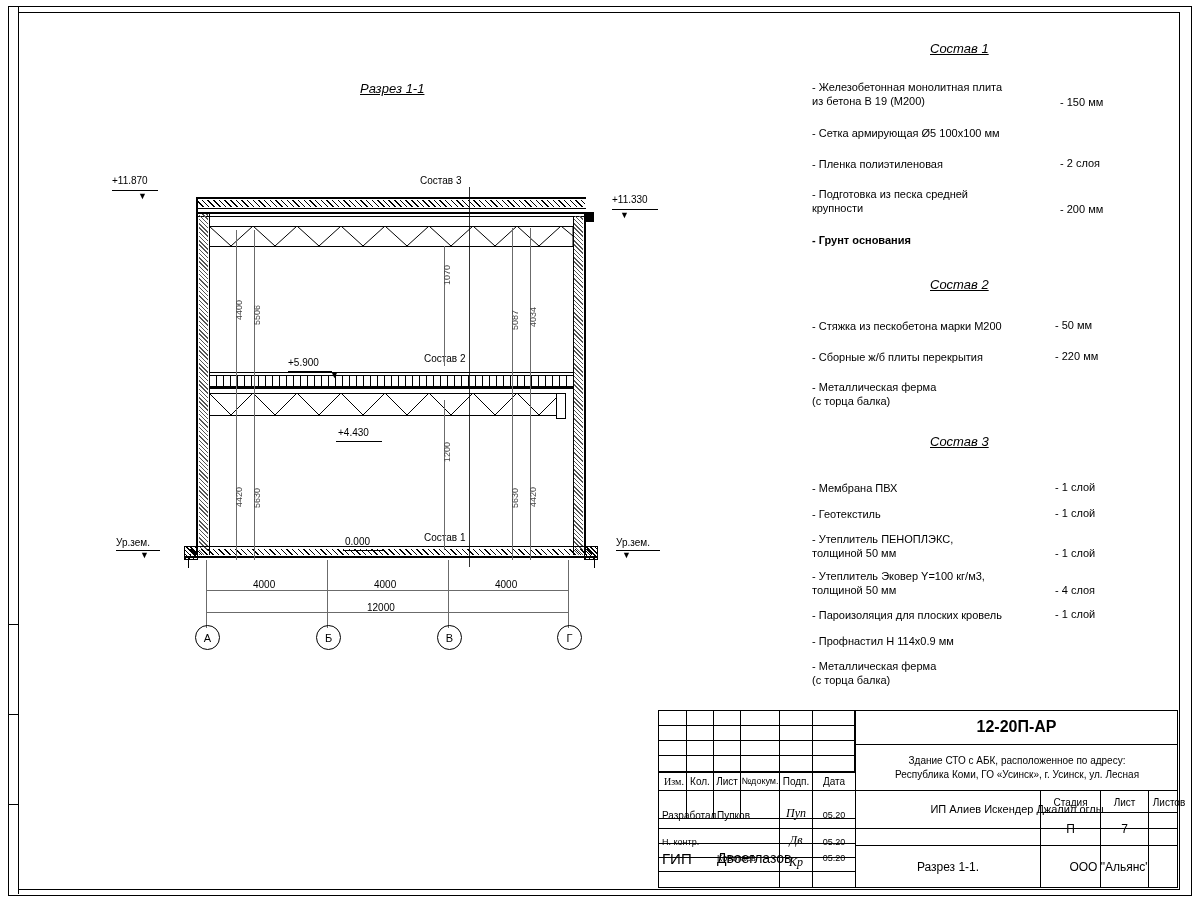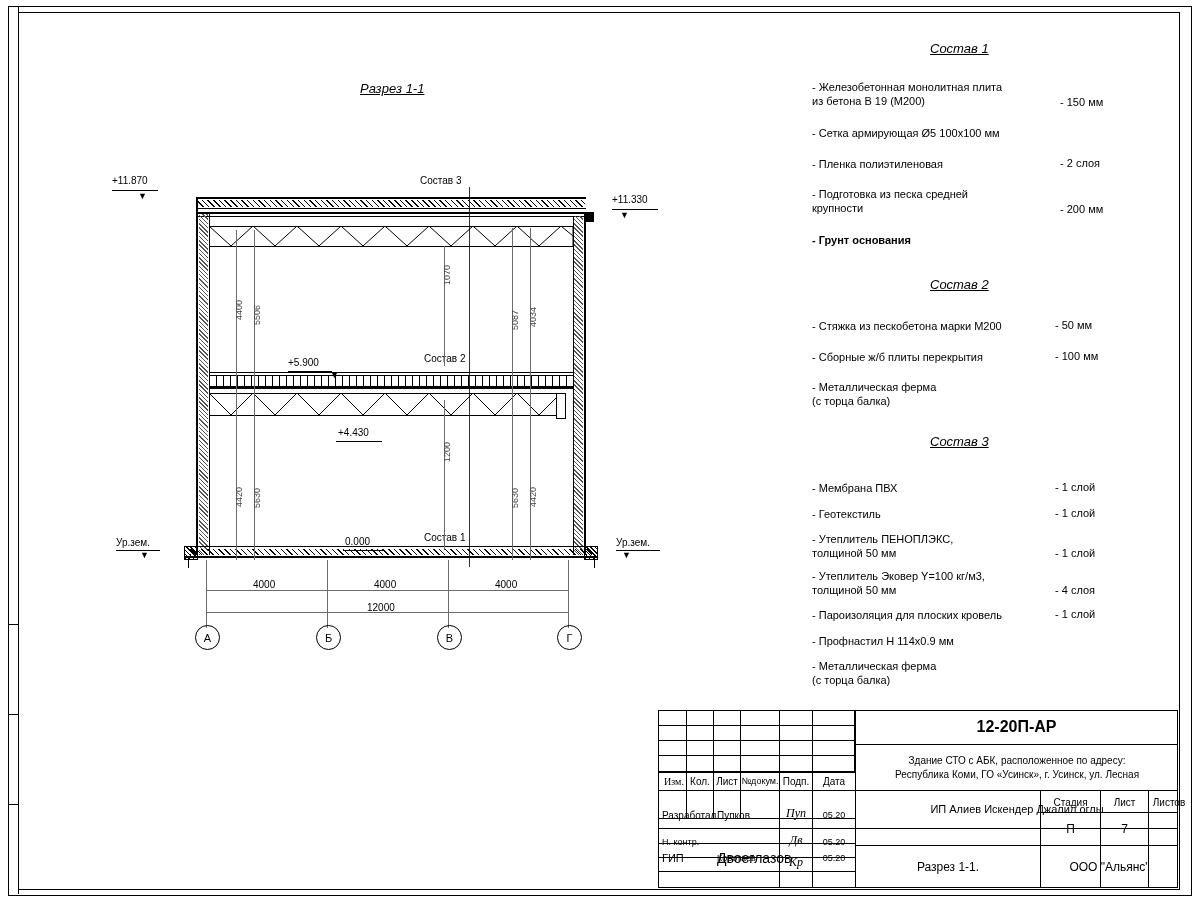--- a/index.html
+++ b/index.html
@@ -197,21 +197,21 @@
   <div class="spec-val" style="left:1060px;top:157px;">-  2 слоя</div>
   <div class="spec-row" style="left:812px;top:187px;width:240px;">- Подготовка из песка средней
   крупности</div>
   <div class="spec-val" style="left:1060px;top:203px;">- 200 мм</div>
   <div class="spec-row" style="left:812px;top:233px;width:240px;font-weight:bold;">- Грунт основания</div>
 
   <div class="t spec-head" style="left:930px;top:278px;">Состав 2</div>
   <div class="spec-row" style="left:812px;top:319px;width:240px;">- Стяжка из пескобетона марки М200</div>
   <div class="spec-val" style="left:1055px;top:319px;">- 50 мм</div>
   <div class="spec-row" style="left:812px;top:350px;width:240px;">- Сборные ж/б плиты перекрытия</div>
-  <div class="spec-val" style="left:1055px;top:350px;">- 100 мм</div>
+  <div class="spec-val" style="left:1055px;top:350px;">- 220 мм</div>
   <div class="spec-row" style="left:812px;top:380px;width:240px;">- Металлическая ферма
   (с торца балка)</div>
 
   <div class="t spec-head" style="left:930px;top:435px;">Состав 3</div>
   <div class="spec-row" style="left:812px;top:481px;width:240px;">- Мембрана ПВХ</div>
   <div class="spec-val" style="left:1055px;top:481px;">- 1 слой</div>
   <div class="spec-row" style="left:812px;top:507px;width:240px;">- Геотекстиль</div>
   <div class="spec-val" style="left:1055px;top:507px;">- 1 слой</div>
   <div class="spec-row" style="left:812px;top:532px;width:240px;">- Утеплитель ПЕНОПЛЭКС,
   толщиной 50 мм</div>
@@ -256,21 +256,21 @@
   <div class="tbc tbl" style="left:659px;top:805px;width:54px;height:20px;">Разработал</div>
   <div class="tbc tbl" style="left:714px;top:805px;width:64px;height:20px;">Пупков</div>
   <div class="tbc sig" style="left:780px;top:803px;width:32px;height:20px;">Пуп</div>
   <div class="tbc" style="left:813px;top:805px;width:42px;height:20px;font-size:9px;">05.20</div>
 
   <div class="tbc tbl" style="left:659px;top:833px;width:54px;height:18px;font-size:9px;">Н. контр.</div>
   <div class="tbc tbl" style="left:714px;top:833px;width:64px;height:18px;font-size:14px;margin-top:16px;">Двоеглазов</div>
   <div class="tbc sig" style="left:780px;top:830px;width:32px;height:20px;">Дв</div>
   <div class="tbc" style="left:813px;top:833px;width:42px;height:18px;font-size:9px;">05.20</div>
 
-  <div class="tbc tbl" style="left:659px;top:850px;width:54px;height:16px;font-size:11px;">ГИП</div>
+  <div class="tbc tbl" style="left:659px;top:850px;width:54px;height:16px;font-size:15px;">ГИП</div>
   <div class="tbc tbl" style="left:714px;top:850px;width:64px;height:16px;font-size:9px;">Коротаев</div>
   <div class="tbc sig" style="left:780px;top:851px;width:32px;height:22px;">Кр</div>
   <div class="tbc" style="left:813px;top:850px;width:42px;height:16px;font-size:9px;">05.20</div>
 
   <div class="tbc bold" style="left:855px;top:712px;width:323px;height:30px;font-size:16px;">12-20П-АР</div>
   <div class="ln hln" style="left:855px;top:744px;width:323px;"></div>
   <div class="tbc" style="left:858px;top:748px;width:318px;height:40px;font-size:10px;white-space:pre-line;line-height:14px;">Здание СТО с АБК, расположенное по адресу:
 Республика Коми, ГО «Усинск», г. Усинск, ул. Лесная</div>
 
   <div class="tbc" style="left:856px;top:792px;width:322px;height:34px;font-size:11px;">ИП Алиев Искендер Джалил оглы</div>

